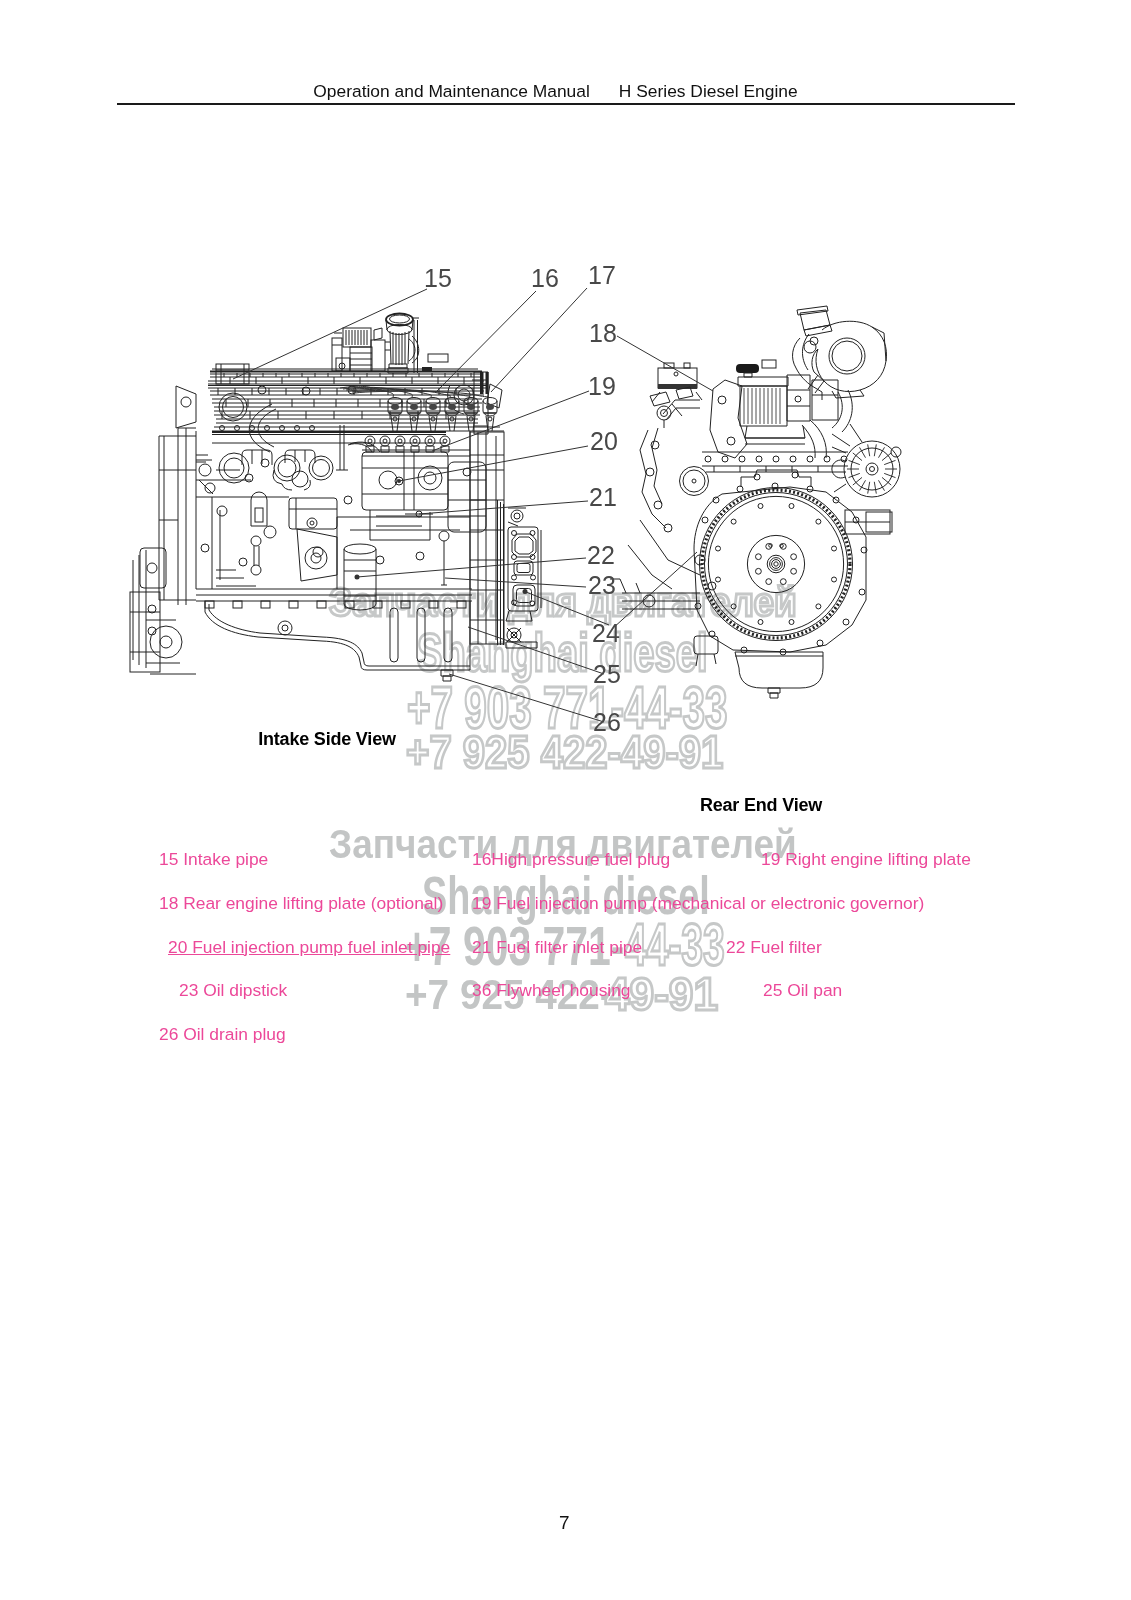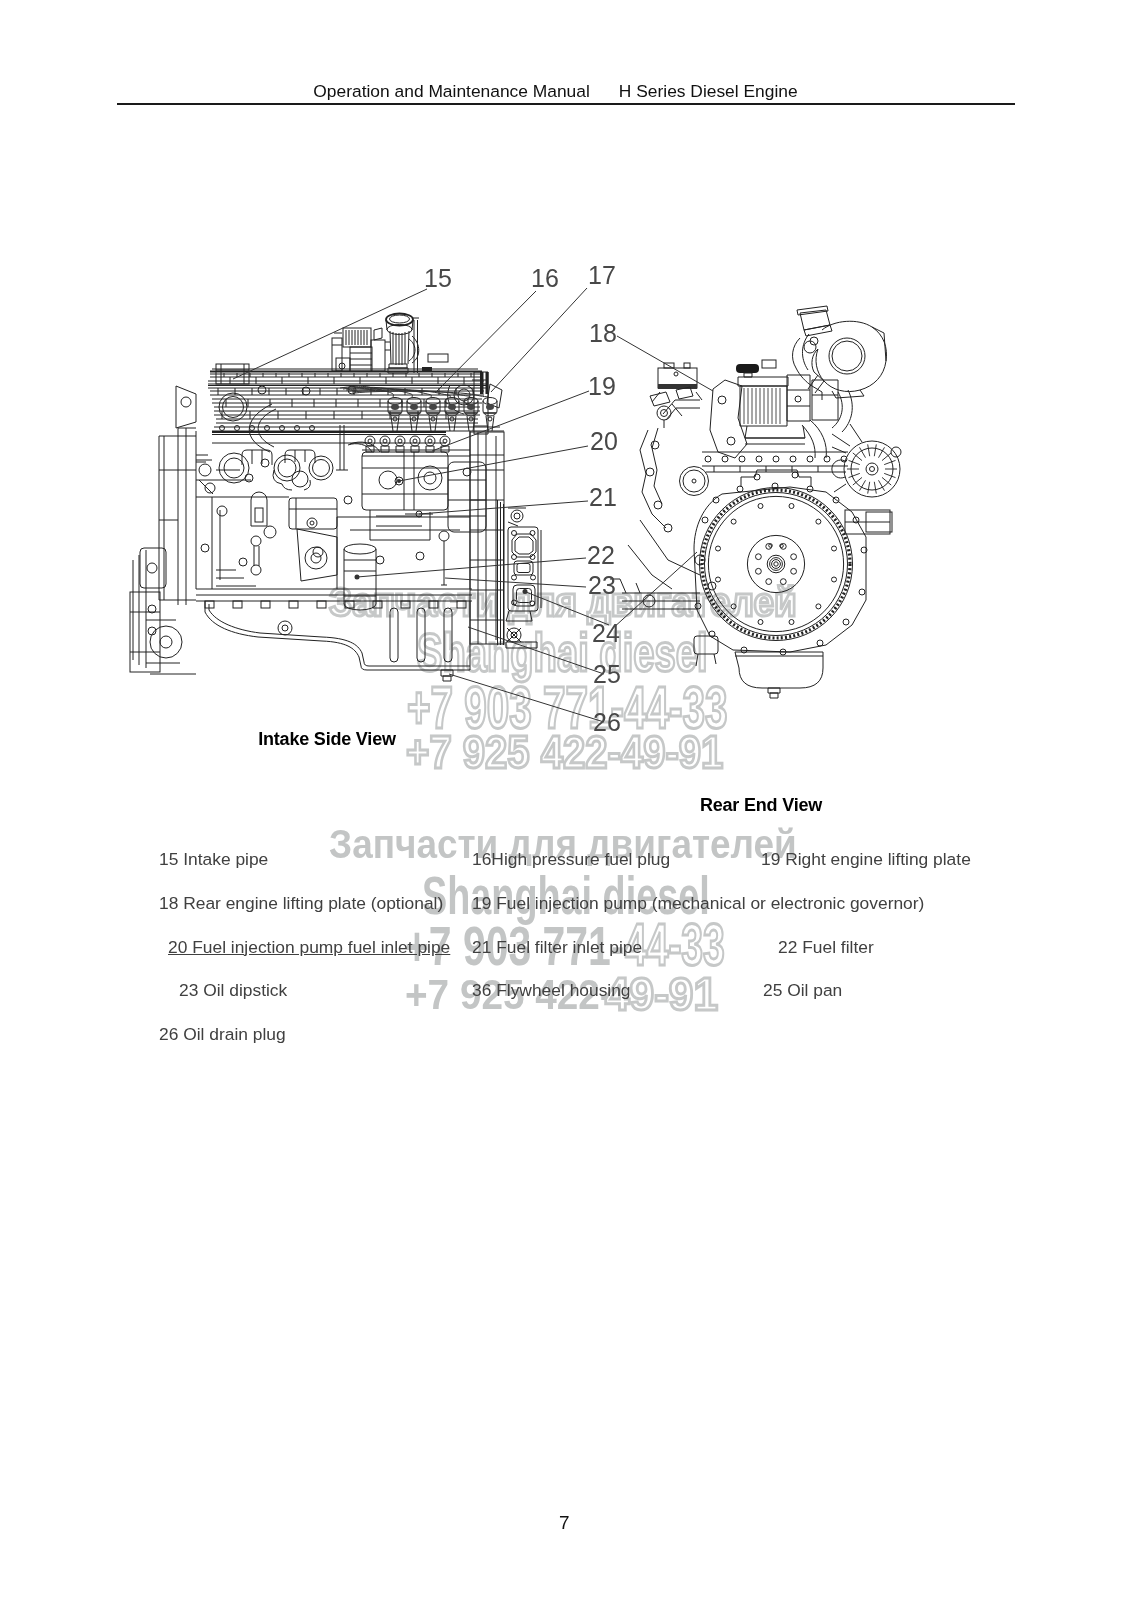--- a/index.html
+++ b/index.html
@@ -2,21 +2,21 @@
 <html><head>
 <meta charset="utf-8">
 <style>
 html,body{margin:0;padding:0;}
 body{width:1131px;height:1600px;position:relative;background:#fff;
   font-family:"Liberation Sans",sans-serif;overflow:hidden;}
 .abs{position:absolute;}
 .hdr{top:81px;left:0;width:1111px;text-align:center;font-size:17.4px;color:#111;}
 .rule{top:103.2px;left:117px;width:898px;height:1.7px;background:#1a1a1a;}
 .cap{font-weight:bold;font-size:18px;color:#000;letter-spacing:-0.2px;}
-.li{font-size:17.4px;color:#404040;white-space:nowrap;}
+.li{font-size:17.4px;color:#ec4899;white-space:nowrap;}
 .wm{position:absolute;color:#c3c5c5;font-weight:bold;white-space:nowrap;transform-origin:0 0;}
 .wmo{color:#fff;-webkit-text-stroke:3px #c6c8c8;}
 .pg{font-size:19px;color:#111;}
 </style>
 </head>
 <body>
 
 <div class="wm wmo" style="top:579.8px;left:329.0px;font-size:40px;transform:scaleX(0.923);">Запчасти для двигателей</div>
 <div class="wm wmo" style="top:622.0px;left:416.5px;font-size:53px;transform:scaleX(0.720);">Shanghai diesel</div>
 <div class="wm wmo" style="top:672.7px;left:407.0px;font-size:60px;transform:scaleX(0.674);">+7 903 771-44-33</div>
@@ -538,18 +538,18 @@
 </svg>
 <div class="abs cap" style="top:729px;left:327px;transform:translateX(-50%);">Intake Side View</div>
 <div class="abs cap" style="top:795px;left:761px;transform:translateX(-50%);">Rear End View</div>
 <div class="abs li" style="top:848.5px;left:159px;">15 Intake pipe</div>
 <div class="abs li" style="top:848.5px;left:472px;">16High pressure fuel plug</div>
 <div class="abs li" style="top:848.5px;left:761px;">19 Right engine lifting plate</div>
 <div class="abs li" style="top:892.5px;left:159px;">18 Rear engine lifting plate (optional)</div>
 <div class="abs li" style="top:892.5px;left:472px;">19 Fuel injection pump (mechanical or electronic governor)</div>
 <div class="abs li" style="top:936.5px;left:168px;text-decoration:underline;">20 Fuel injection pump fuel inlet pipe</div>
 <div class="abs li" style="top:936.5px;left:472px;">21 Fuel filter inlet pipe</div>
-<div class="abs li" style="top:936.5px;left:778px;">22 Fuel filter</div>
+<div class="abs li" style="top:936.5px;left:726px;">22 Fuel filter</div>
 <div class="abs li" style="top:979.5px;left:159px;margin-left:20px;">23 Oil dipstick</div>
 <div class="abs li" style="top:979.5px;left:472px;">36 Flywheel housing</div>
 <div class="abs li" style="top:979.5px;left:763px;">25 Oil pan</div>
 <div class="abs li" style="top:1023.5px;left:159px;">26 Oil drain plug</div>
 <div class="abs pg" style="top:1512px;left:559px;">7</div>
 
 </body></html>

